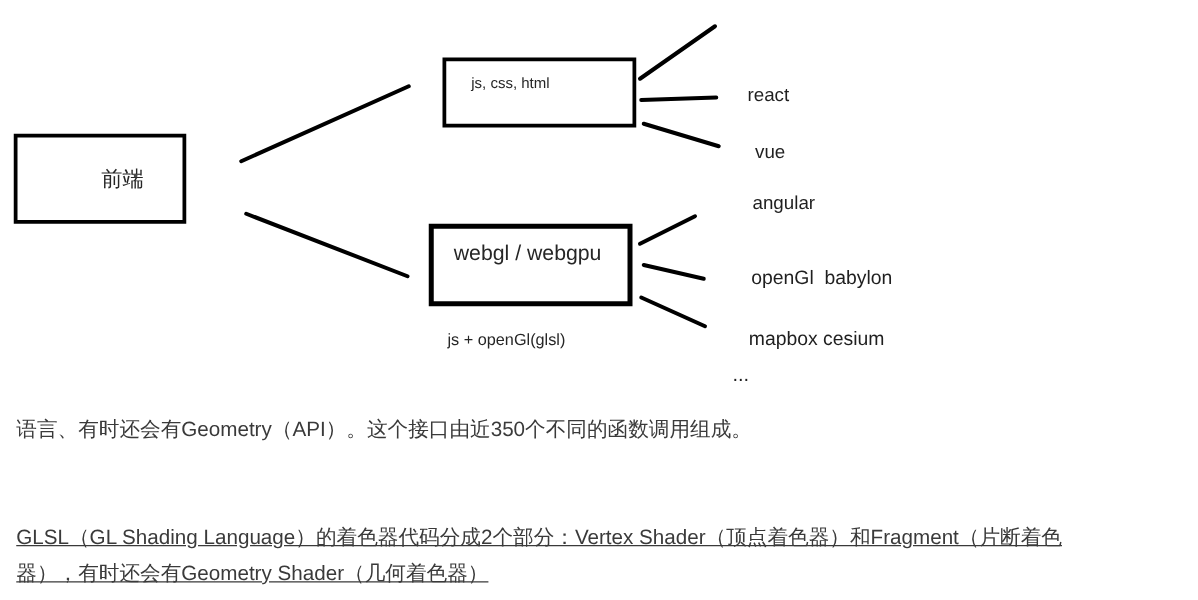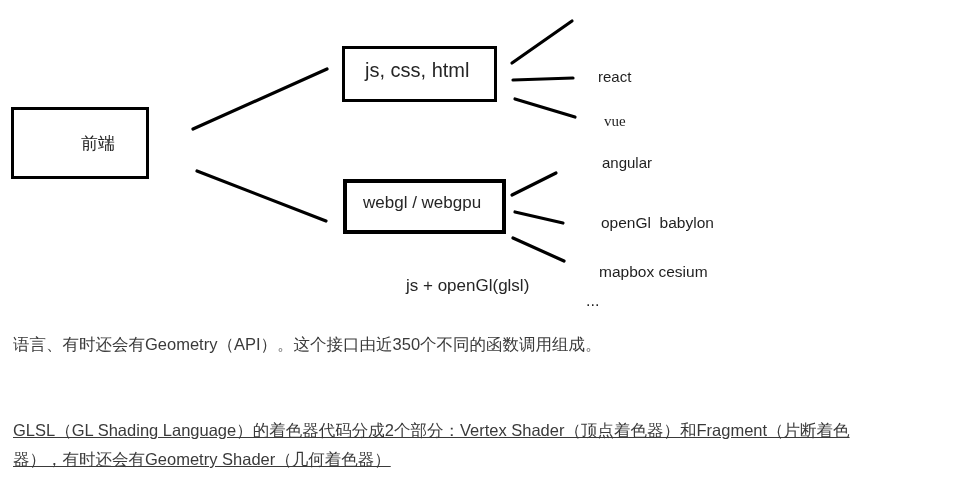--- a/index.html
+++ b/index.html
@@ -35,50 +35,49 @@
   .stray-dot {
     position: absolute;
     left: 107px; top: 139px;
     width: 3px; height: 3px;
     border-radius: 50%;
     background: #4a4a4a;
     font-size: 0;
     overflow: hidden;
   }
   #box-js {
-    left: 342px; top: 46px; width: 155px; height: 56px;
+    left: 354px; top: 46px; width: 155px; height: 56px;
     padding: 10px 0 0 20px;
-    font-size: 20px;
+    font-size: 12px;
   }
   #box-webgl {
-    left: 343px; top: 179px; width: 163px; height: 55px;
+    left: 343px; top: 179px; width: 163px; height: 66px;
     border-width: 4px;
     padding: 10px 0 0 16px;
     font-size: 17px;
   }
   .leaf-label {
     position: absolute;
     color: #1f1f1f;
     font-size: 15px;
     white-space: pre;
     margin-top: 44px;
   }
   #leaf-react    { left: 598px; top: 24px; }
-  #leaf-vue      { left: 604px; top: 69px; font-family: Liberation Serif, serif; }
+  #leaf-vue      { left: 604px; top: 69px; }
   #leaf-angular  { left: 602px; top: 110px; }
   #leaf-threejs  { left: 601px; top: 170px; font-size: 15.5px; }
   #leaf-mapbox   { left: 599px; top: 219px; font-size: 15.5px; }
   #leaf-ellipsis { left: 586px; top: 248px; font-size: 16px; }
   #caption-glsl {
     position: absolute;
-    left: 358px; top: 276px;
+    left: 358px; top: 264px;
     color: #262626;
-    font-size: 17px;
+    font-size: 13px;
     white-space: pre;
-    margin-left: 48px;
   }
   .paragraph {
     position: absolute;
     left: 13px;
     width: 934px;
     color: #3a3a3a;
     font-size: 16.5px;
     line-height: 29px;
   }
   #paragraph-opengl { top: 330px; }

